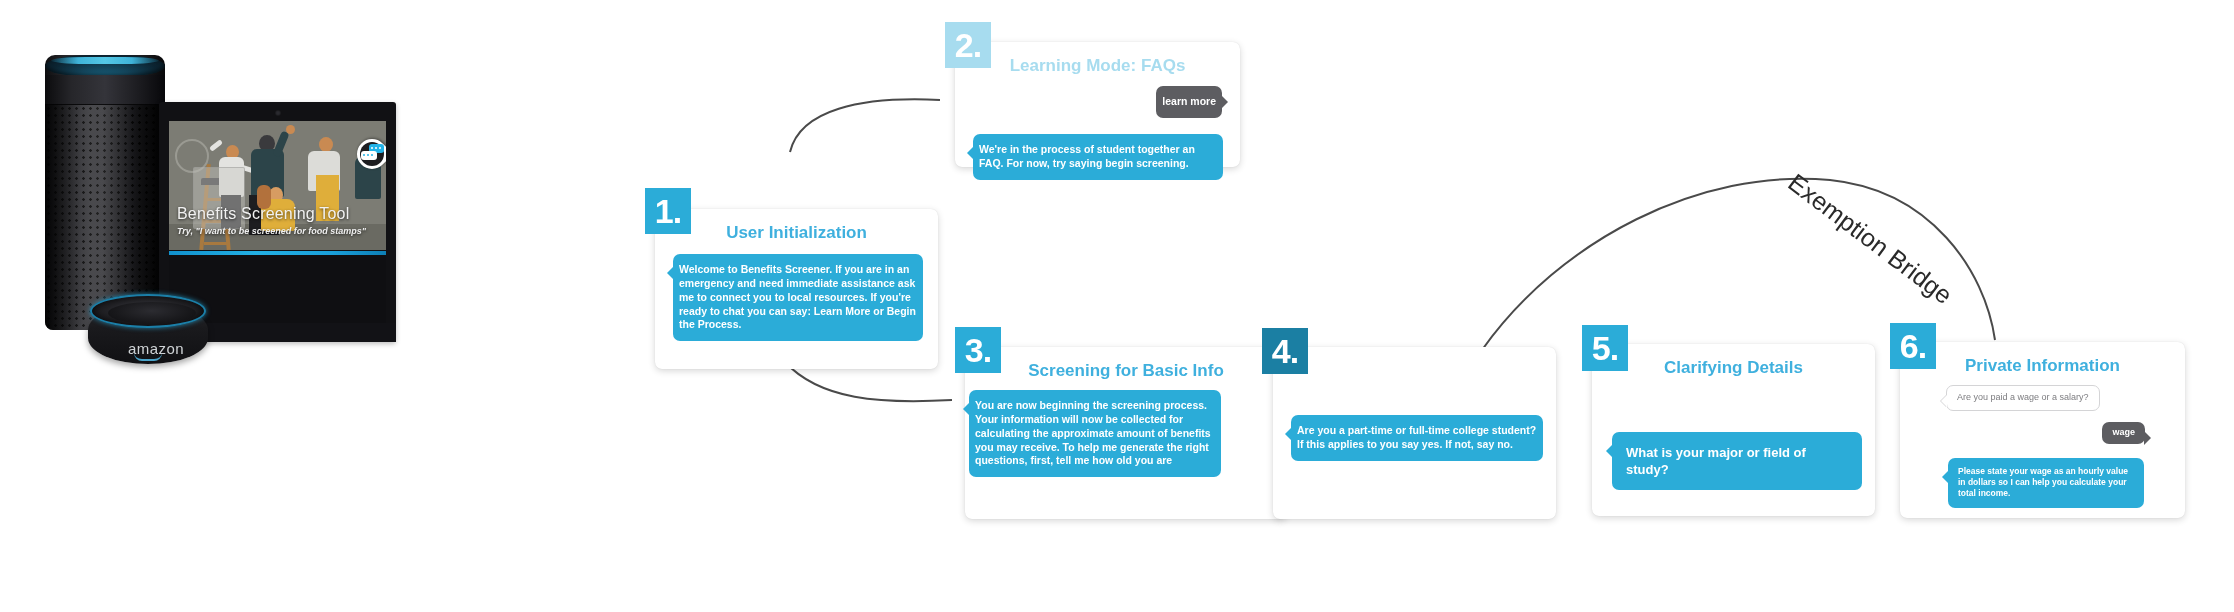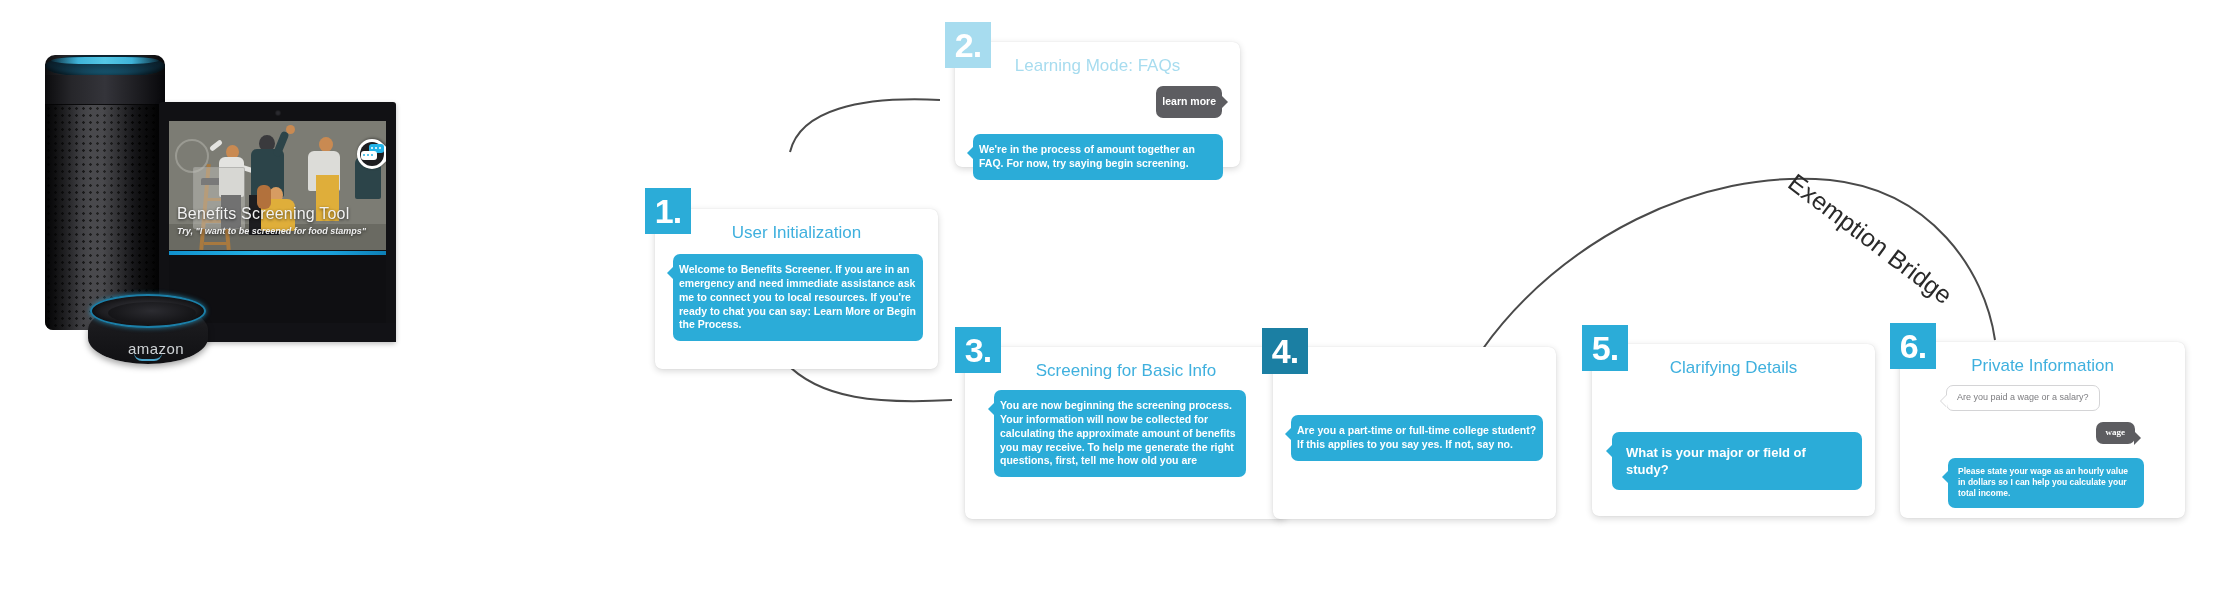--- a/index.html
+++ b/index.html
@@ -164,21 +164,21 @@
     box-shadow: 0 2px 7px rgba(0,0,0,.16), 0 0 1px rgba(0,0,0,.12);
   }
   .badge{
     position:absolute; width:46px; height:46px;
     display:flex; align-items:center; justify-content:center;
     color:#ffffff; font-size:34px; font-weight:700; line-height:1;
     letter-spacing:-1px;
   }
   .card-title{
     position:absolute; top:14px; left:0; width:100%; text-align:center;
-    font-size:17px; font-weight:400; color:#3fb0de;
+    font-size:17px; font-weight:700; color:#3fb0de;
   }
   .bubble{
     position:absolute; border-radius:7px; padding:9px 6px;
     font-size:10.5px; line-height:1.32; font-weight:600;
   }
   .bubble.bot{ background:#2bacd8; color:#ffffff; }
   .bubble.bot::before{
     content:""; position:absolute; left:-6px; top:12px;
     border-top:7px solid transparent; border-bottom:7px solid transparent;
     border-right:7px solid #2bacd8;
@@ -311,42 +311,42 @@
 
   <div class="card" style="left:655px; top:209px; width:283px; height:160px;">
     <div class="card-title">User Initialization</div>
     <div class="bubble bot" style="left:18px; top:45px; width:250px;">Welcome to Benefits Screener. If you are in an emergency and need immediate assistance ask me to connect you to local resources. If you're ready to chat you can say: Learn More or Begin the Process.</div>
   </div>
   <div class="badge" style="left:645px; top:188px; background:#2bacd8;">1.</div>
 
   <div class="card" style="left:955px; top:42px; width:285px; height:125px;">
     <div class="card-title" style="color:#a7dcef;">Learning Mode: FAQs</div>
     <div class="bubble user" style="right:18px; top:44px;">learn more</div>
-    <div class="bubble bot" style="left:18px; top:92px; width:250px;">We're in the process of amount together an FAQ. For now, try saying begin screening.</div>
+    <div class="bubble bot" style="left:18px; top:92px; width:250px;">We're in the process of student together an FAQ. For now, try saying begin screening.</div>
   </div>
   <div class="badge" style="left:945px; top:22px; background:#a7dcef;">2.</div>
 
   <div class="card" style="left:965px; top:347px; width:322px; height:172px;">
     <div class="card-title">Screening for Basic Info</div>
-    <div class="bubble bot" style="left:29px; top:43px; width:252px;">You are now beginning the screening process. Your information will now be collected for calculating the approximate amount of benefits you may receive. To help me generate the right questions, first, tell me how old you are</div>
+    <div class="bubble bot" style="left:4px; top:43px; width:252px;">You are now beginning the screening process. Your information will now be collected for calculating the approximate amount of benefits you may receive. To help me generate the right questions, first, tell me how old you are</div>
   </div>
   <div class="badge" style="left:955px; top:327px; background:#2bacd8;">3.</div>
 
   <div class="card" style="left:1273px; top:347px; width:283px; height:172px;">
     <div class="bubble bot" style="left:18px; top:68px; width:252px;">Are you a part-time or full-time college student? If this applies to you say yes. If not, say no.</div>
   </div>
   <div class="badge" style="left:1262px; top:328px; background:#1b7fa3;">4.</div>
 
   <div class="card" style="left:1592px; top:344px; width:283px; height:172px;">
     <div class="card-title">Clarifying Details</div>
     <div class="bubble bot" style="left:20px; top:88px; width:250px; font-size:13px; padding:12px 14px;">What is your major or field of study?</div>
   </div>
   <div class="badge" style="left:1582px; top:325px; background:#2bacd8;">5.</div>
 
   <div class="card" style="left:1900px; top:342px; width:285px; height:176px;">
     <div class="card-title">Private Information</div>
     <div class="bubble ghost" style="left:46px; top:43px; font-size:9px; padding:6px 10px;">Are you paid a wage or a salary?</div>
-    <div class="bubble user" style="right:50px; top:80px; font-size:9px; padding:5px 10px;font-family:Liberation Serif, serif;">wage</div>
+    <div class="bubble user" style="right:40px; top:80px; font-size:9px; padding:5px 10px;">wage</div>
     <div class="bubble bot" style="left:48px; top:116px; width:196px; font-size:8.5px; padding:8px 10px;">Please state your wage as an hourly value in dollars so I can help you calculate your total income.</div>
   </div>
   <div class="badge" style="left:1890px; top:323px; background:#2bacd8;">6.</div>
 
 </div>
 
 </body></html>

